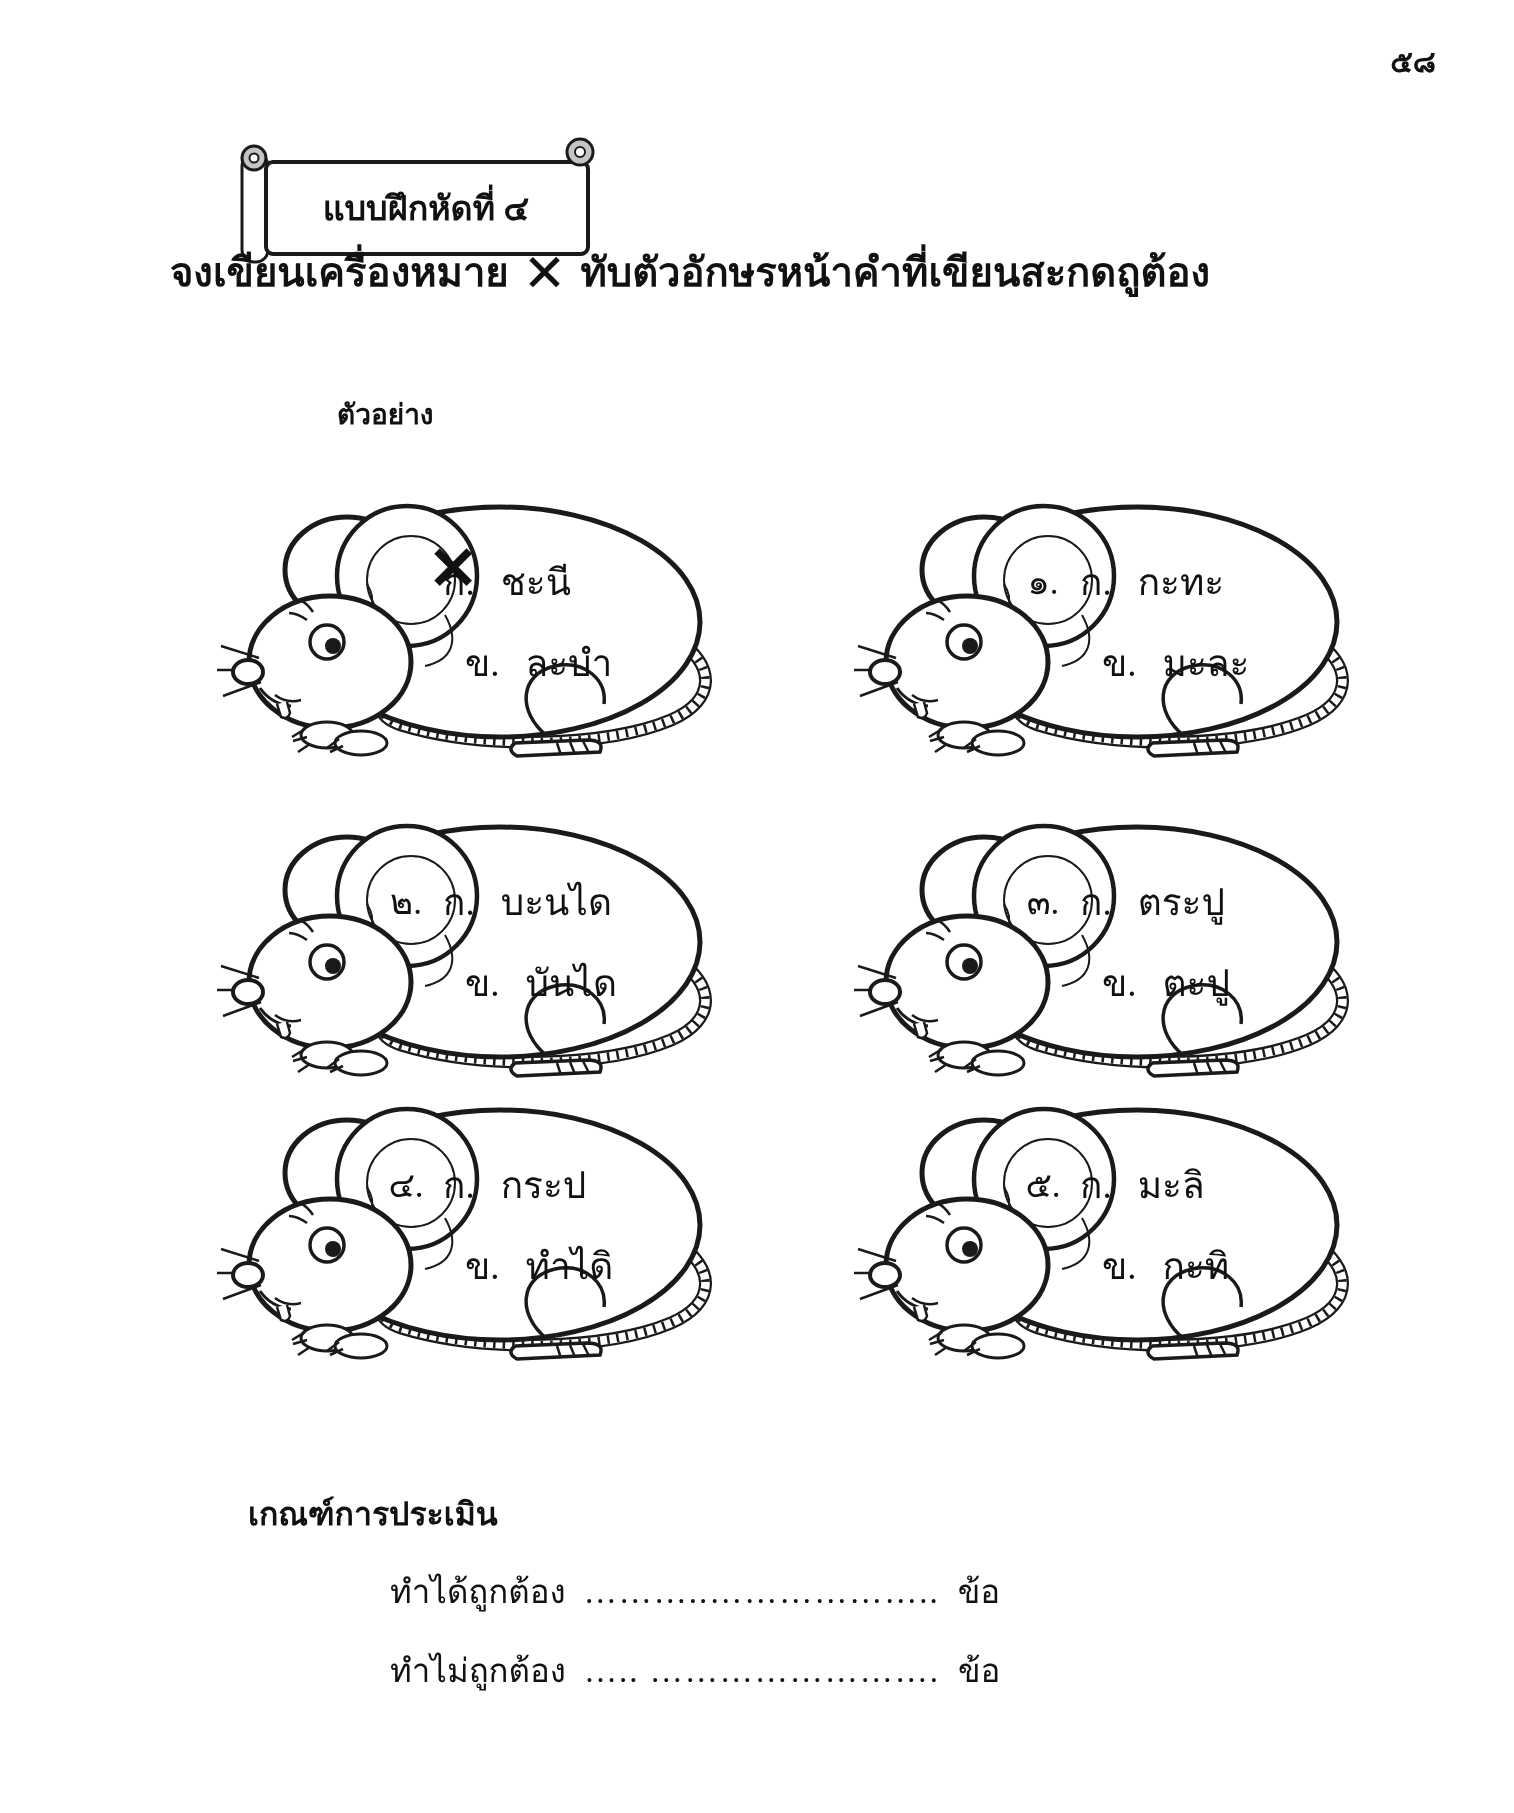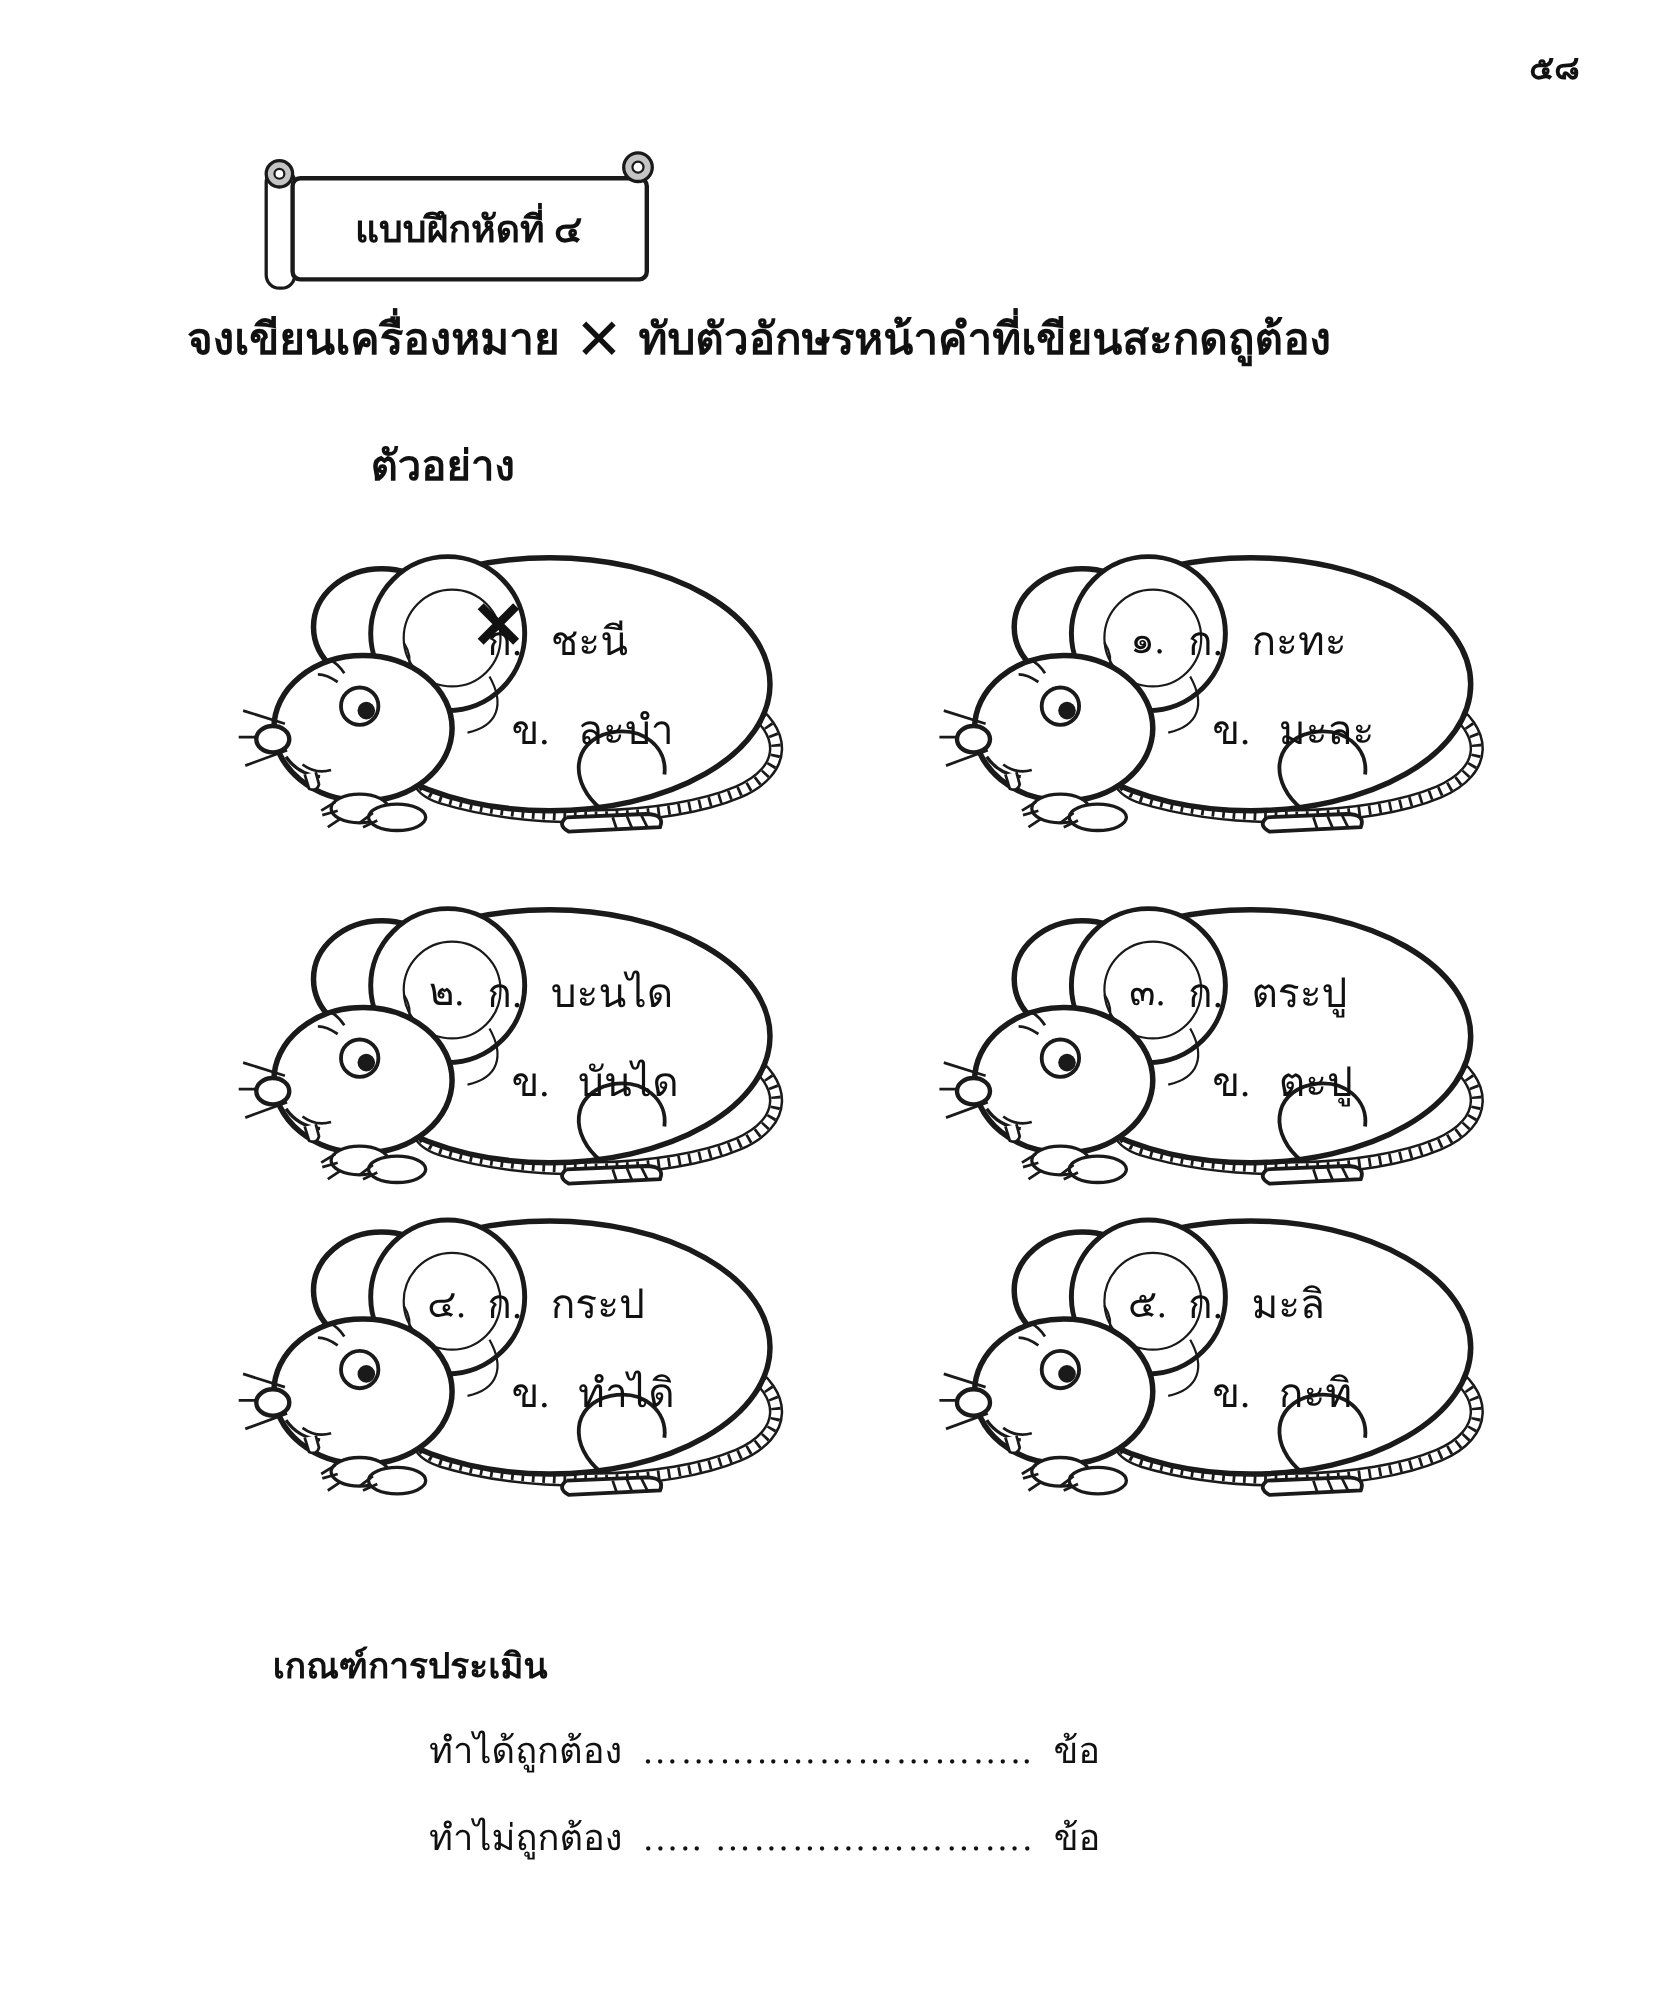--- a/index.html
+++ b/index.html
@@ -18,28 +18,28 @@
   
   .banner{position:absolute;left:222px;top:118px;width:390px;height:150px;}
   .banner svg{position:absolute;inset:0;}
   .banner-title{
     position:absolute;left:48px;top:46px;width:312px;height:88px;
     display:flex;align-items:center;justify-content:center;
     font-size:34px;font-weight:700;white-space:nowrap;
   }
   
   .instruction{
-    position:absolute;left:60px;top:276px;width:1260px;
+    position:absolute;left:60px;top:240px;width:1260px;
     display:flex;align-items:center;justify-content:center;gap:14px;
     font-size:40px;font-weight:700;white-space:nowrap;text-align:right;
   }
   .instruction .xmark{font-size:52px;font-weight:400;line-height:1;transform:translateY(2px);}
   .example-label{
     position:absolute;left:337px;top:392px;
-    font-size:38px;font-weight:700;
+    font-size:28px;font-weight:700;
   }
   
   .mouse-cell{position:absolute;width:520px;height:335px;}
   .m0{left:215px;top:452px;}
   .m1{left:852px;top:452px;}
   .m2{left:215px;top:772px;}
   .m3{852px;left:852px;top:772px;}
   .m4{left:215px;top:1055px;}
   .m5{left:852px;top:1055px;}
   .mouse-art{position:absolute;left:0;top:0;width:520px;height:335px;}

